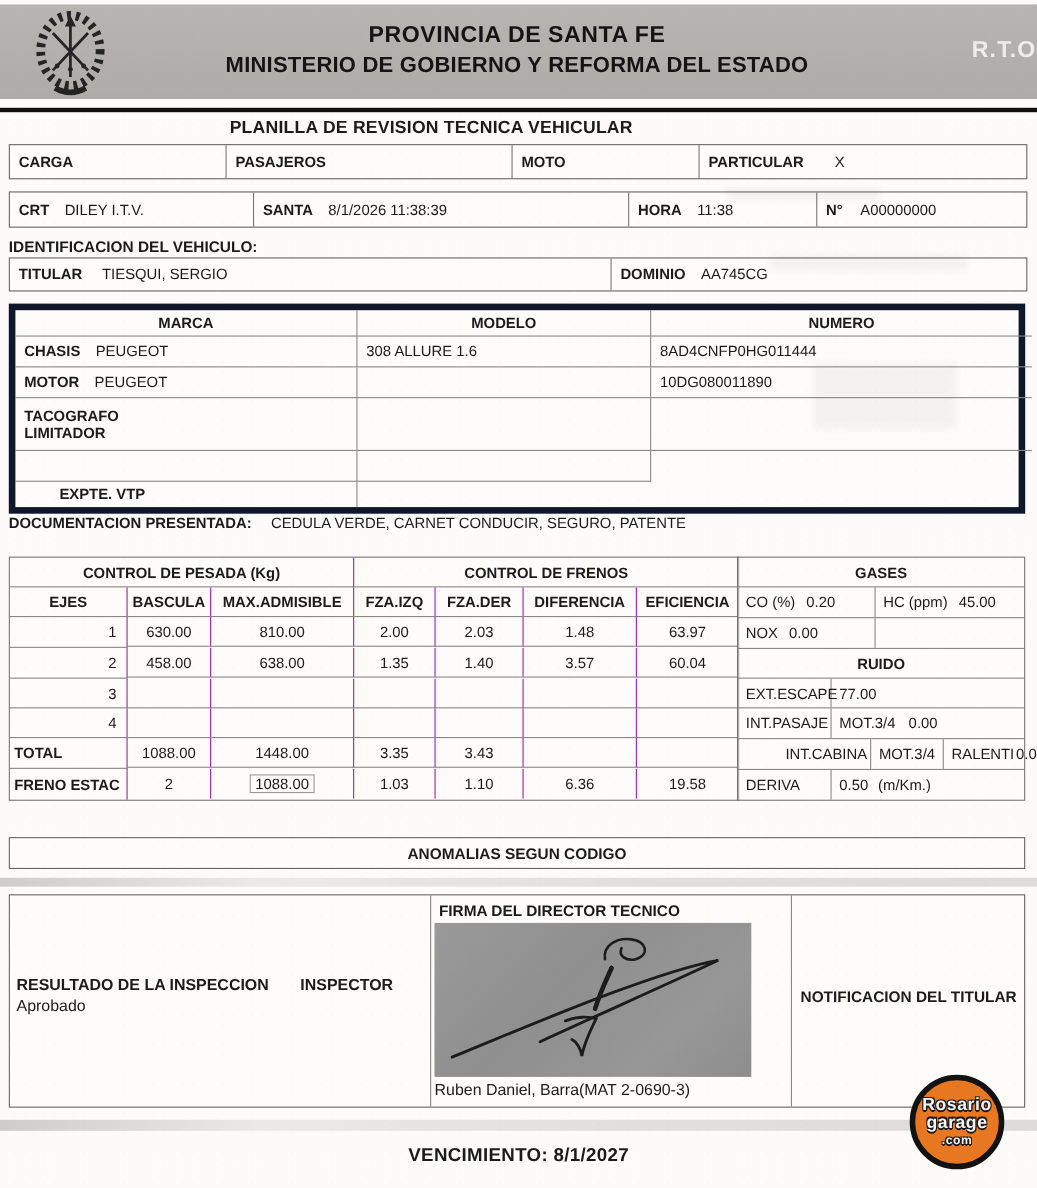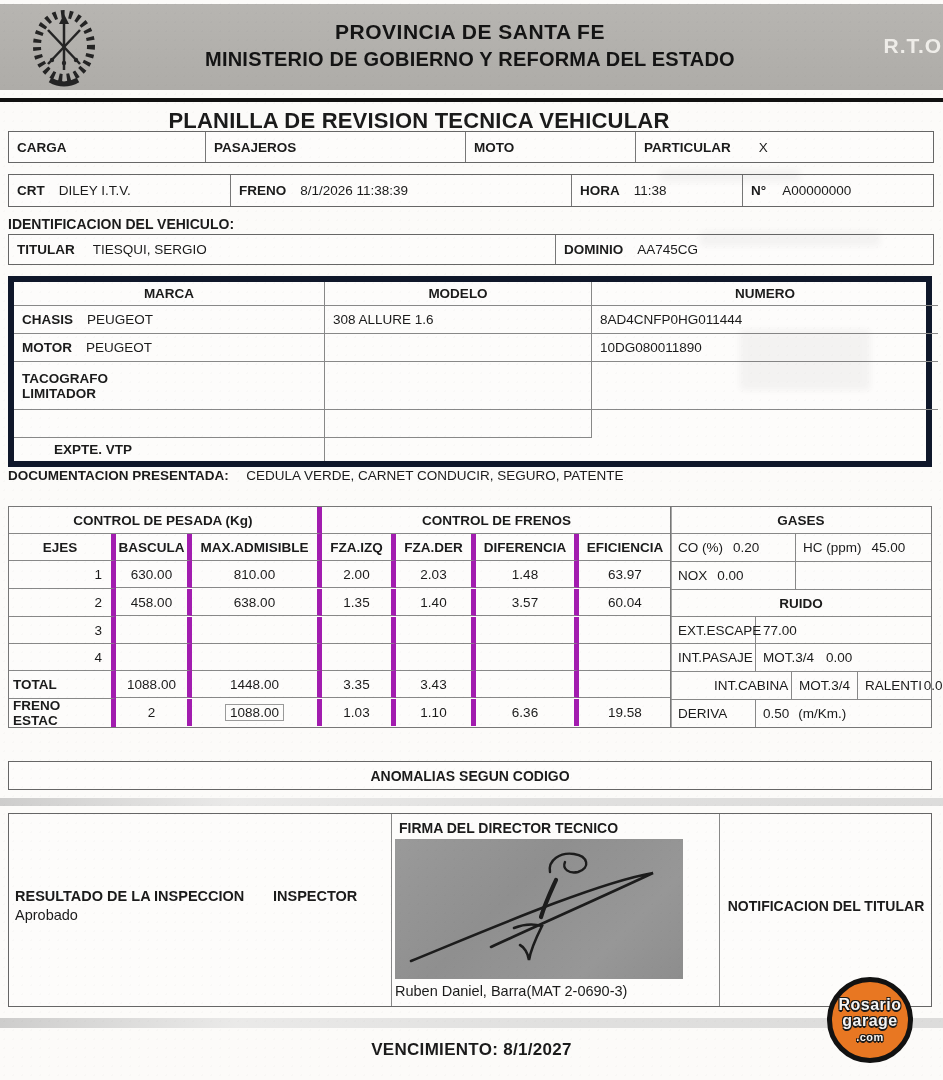--- a/index.html
+++ b/index.html
@@ -19,40 +19,40 @@
   .val{font-weight:normal;}
 
   
   .band{top:4px;left:0;width:943px;height:86px;background:linear-gradient(180deg,#b7b5b1,#aeaca8);}
   .band-title{top:14px;left:120px;width:700px;text-align:center;font-weight:bold;color:#141414;line-height:1.35;}
   .band-title .l1{font-size:21px;letter-spacing:.5px;}
   .band-title .l2{font-size:20px;letter-spacing:.2px;}
   .rto{top:30px;right:-6px;font-size:21px;font-weight:bold;color:#efede9;letter-spacing:1px;}
 
   .rule{top:98px;left:0;width:943px;height:4px;background:#111;}
-  .doc-title{top:108px;left:0;width:784px;text-align:center;font-size:22px;font-weight:bold;letter-spacing:.2px;padding-left:27px;}
+  .doc-title{top:108px;left:0;width:784px;text-align:center;font-size:16px;font-weight:bold;letter-spacing:.2px;}
 
   
   .brow{display:flex;border:1px solid #666;background:rgba(255,255,255,.4);}
   .brow .c{border-right:1px solid #777;display:flex;align-items:center;padding:0 8px;font-size:13.5px;box-sizing:border-box;}
   .brow .c:last-child{border-right:none;}
   .gap{display:inline-block;}
 
   .sect-label{font-size:14px;font-weight:bold;}
 
   
   .vtable{top:276px;left:8px;width:924px;display:grid;grid-template-columns:311px 267px 346px;border:6px solid #0f172a;box-sizing:border-box;background:rgba(255,255,255,.4);}
   .vtable > div{border-right:1px solid #888;border-bottom:1px solid #888;padding:4px 8px;font-size:13.5px;display:flex;align-items:center;box-sizing:border-box;}
   .vtable > div:nth-child(3n){border-right:none;}
   .vtable > div.last{border-bottom:none;margin-left:32px;}
   .vtable .hd{justify-content:center;font-weight:bold;min-height:17px;}
 
   
   .mtable{top:506px;left:8px;display:grid;grid-template-columns:107px 76px 130px 74px 80px 103px 92px;border:1px solid #777;box-sizing:border-box;background:rgba(255,255,255,.35);}
-  .mtable > div{border-right:5px solid #a21caf;border-bottom:1px solid #888;font-size:13.5px;display:flex;align-items:center;justify-content:center;box-sizing:border-box;height:27px;padding:0 4px;}
+  .mtable > div{border-right:1px solid #a21caf;border-bottom:1px solid #888;font-size:13.5px;display:flex;align-items:center;justify-content:center;box-sizing:border-box;height:27px;padding:0 4px;}
   .mtable > div.h{font-weight:bold;}
   .mtable > div.sp3{grid-column:span 3;}
   .mtable > div.sp4{grid-column:span 4;}
   .mtable > div.rt{justify-content:flex-end;padding-right:9px;}
   .mtable > div.lf{justify-content:flex-start;font-weight:bold;}
   .mtable > div.nr{border-right:none;}
   .mtable > div.nb{border-bottom:none;}
   .boxed{border:1px solid #9a9a9a;padding:0 4px;}
 
   
@@ -132,21 +132,21 @@
   </div>
 </div>
 
 <div class="abs brow" style="top:174px;left:8px;width:924px;height:31px;">
   <div class="c" style="width:222px;">
     <span class="lbl">CRT</span>
       <span class="gap" style="width:14px;"></span>
     <span class="val">DILEY I.T.V.</span>
   </div>
   <div class="c" style="width:341px;">
-    <span class="lbl">FRENO</span>
+    <span class="lbl">SANTA</span>
       <span class="gap" style="width:14px;"></span>
     <span class="val">8/1/2026 11:38:39</span>
   </div>
   <div class="c" style="width:171px;">
     <span class="lbl">HORA</span>
       <span class="gap" style="width:14px;"></span>
     <span class="val">11:38</span>
   </div>
   <div class="c" style="width:190px;">
     <span class="lbl">N°</span>

